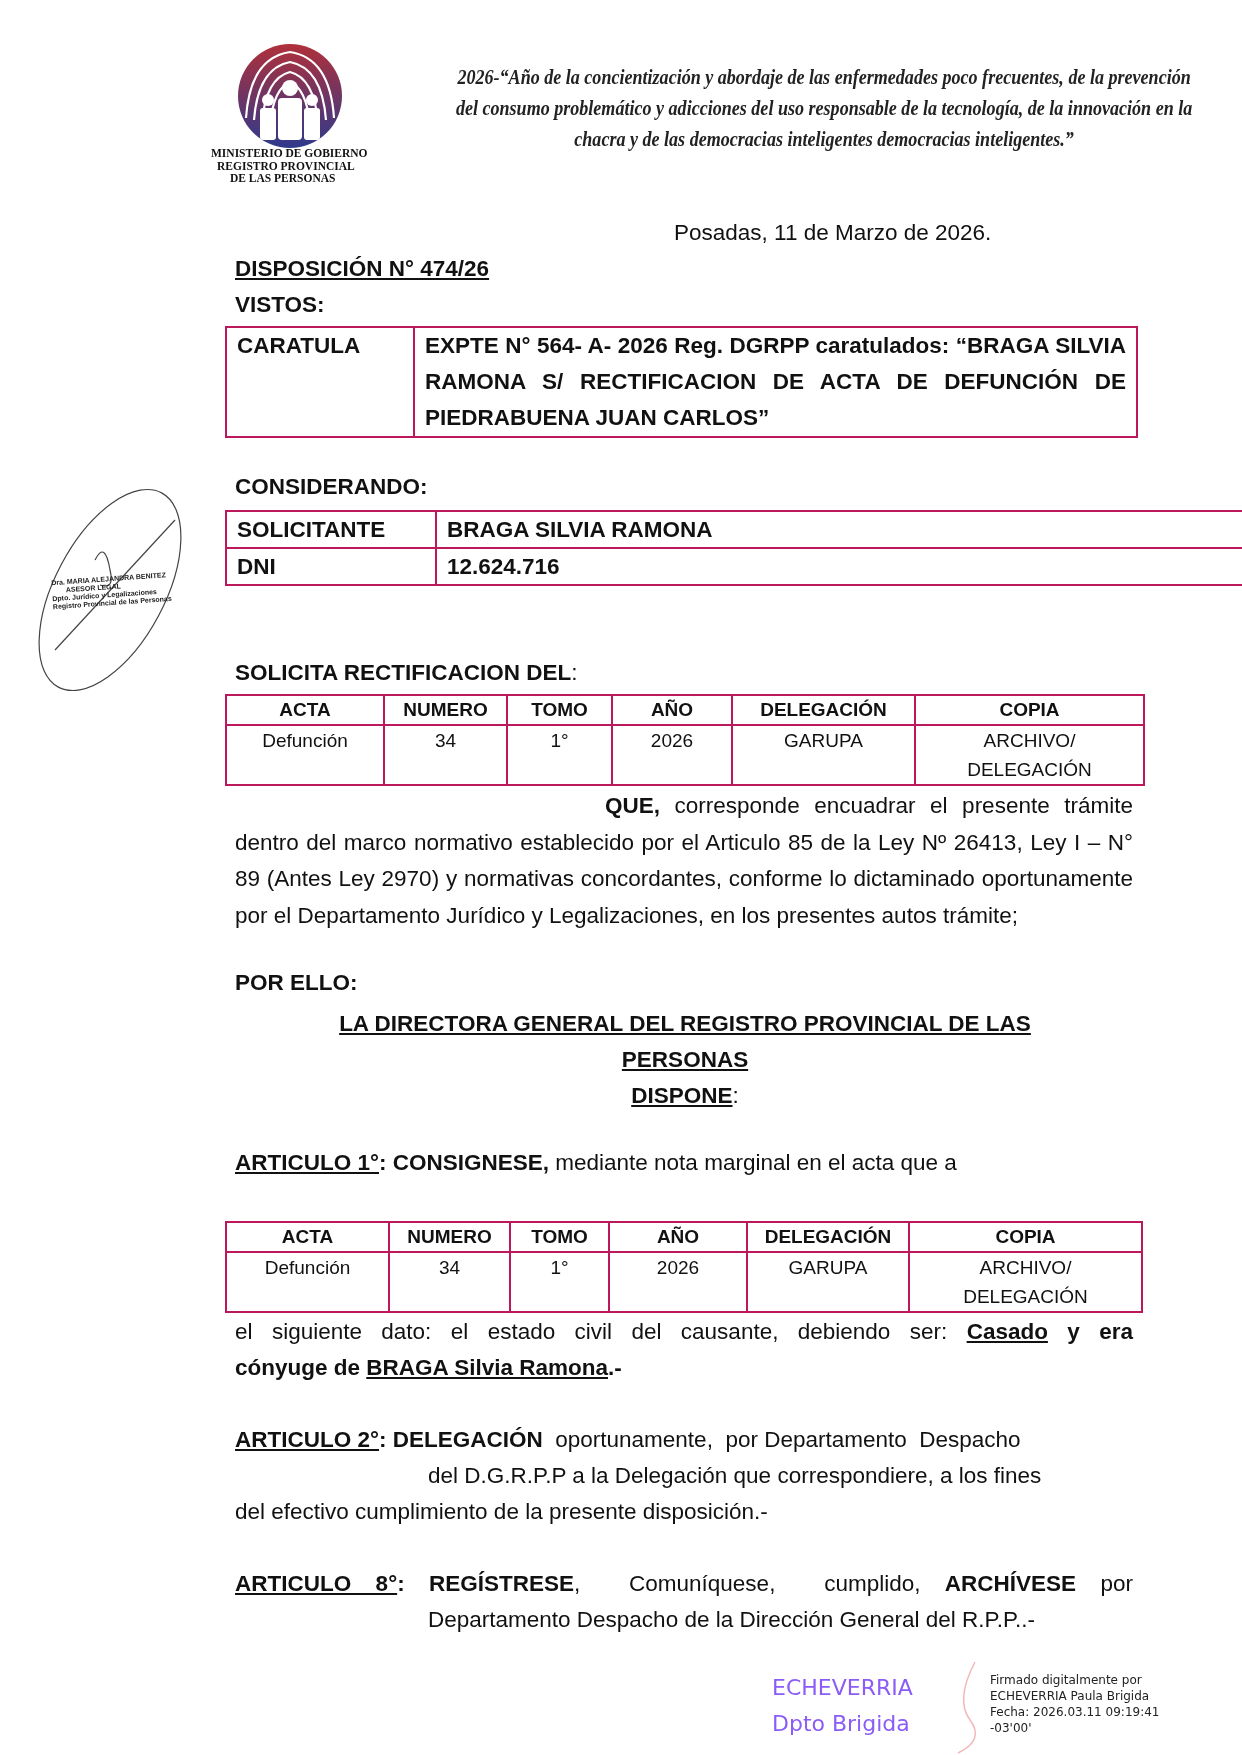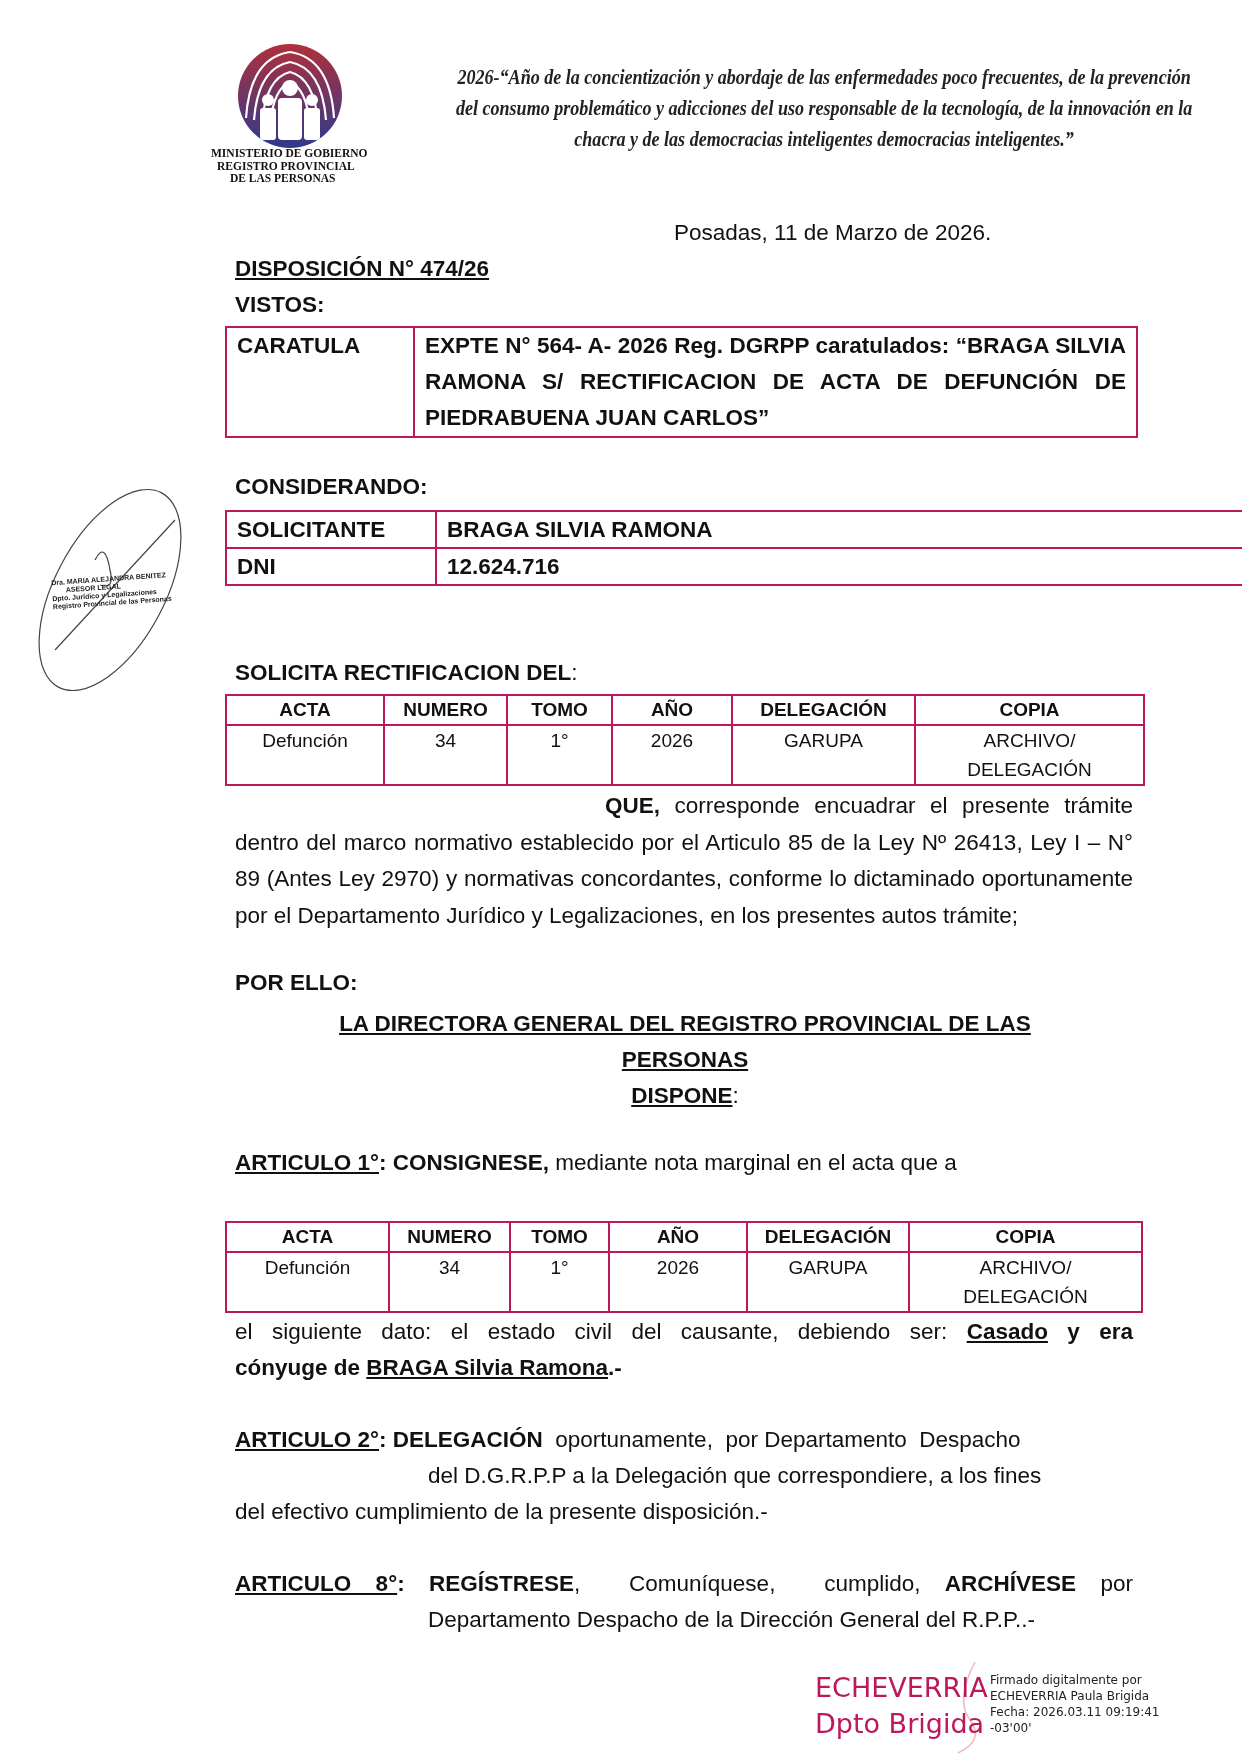--- a/index.html
+++ b/index.html
@@ -60,21 +60,21 @@
   .art1-tail { top: 1314px; }
   .art2 { top: 1422px; }
   .art3 { top: 1566px; }
   .u { text-decoration: underline; }
 
   
   .sig-left { left: 15px; top: 470px; width: 200px; height: 230px; }
   .stamp-text { position: absolute; left: 52px; top: 575px; width: 120px; font-size: 7px; line-height: 8px; font-weight: bold; color: #222; transform: rotate(-4deg); }
 
   
-  .dsig-name { left: 815px; top: 1670px; font-family: "DejaVu Sans", sans-serif; font-size: 27px; line-height: 36px; color: #be185d; }
+  .dsig-name { left: 772px; top: 1670px; font-family: "DejaVu Sans", sans-serif; font-size: 22px; line-height: 36px; color: #8b5cf6; }
   .dsig-info { left: 990px; top: 1672px; font-family: "DejaVu Sans", sans-serif; font-size: 12px; line-height: 16px; color: #222; }
   .dsig-mark { left: 950px; top: 1660px; width: 40px; height: 95px; }
 </style>
 </head>
 <body>
 
 <svg class="abs logo" viewBox="0 0 160 120">
   <defs>
     <linearGradient id="lg" x1="0" y1="0" x2="0" y2="1">
       <stop offset="0" stop-color="#b0303a"></stop>

